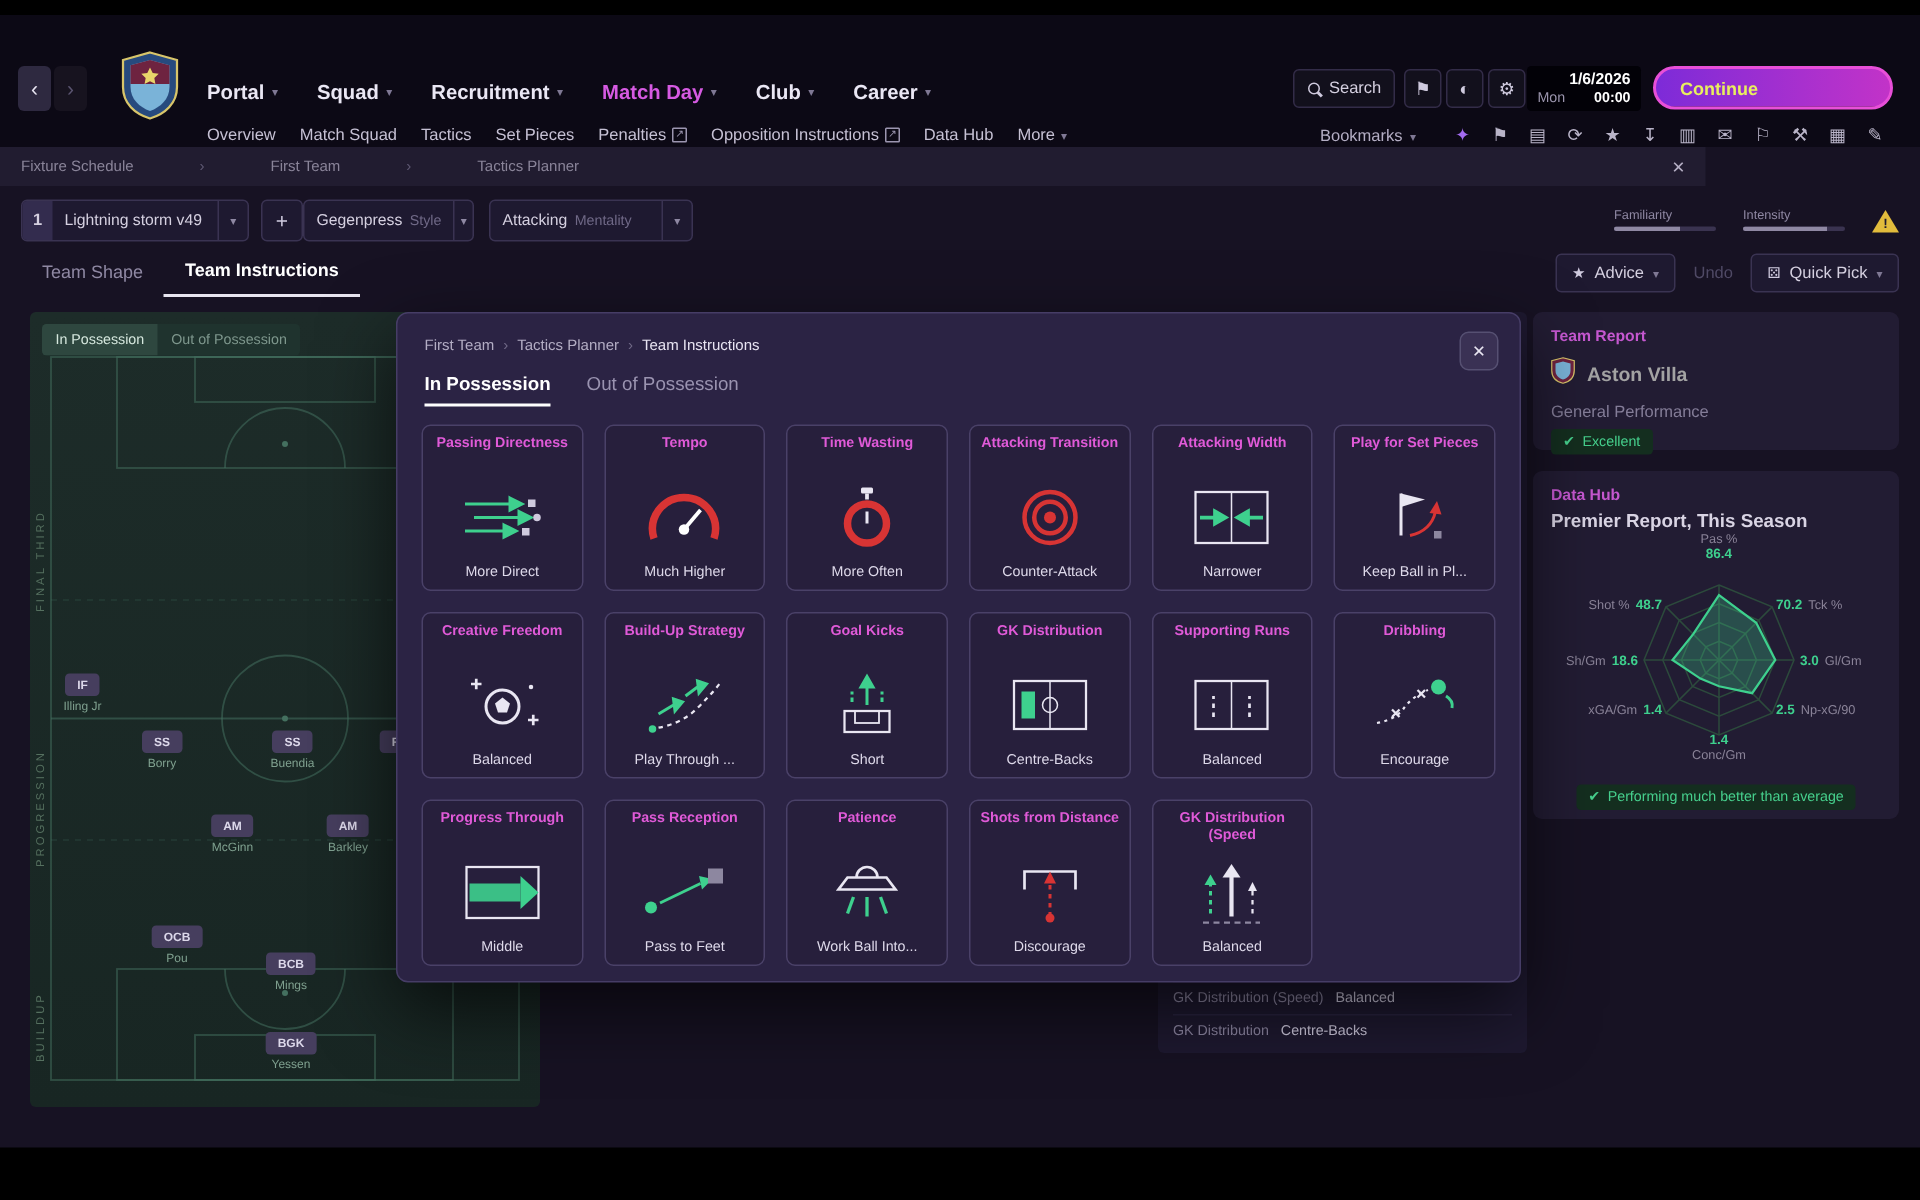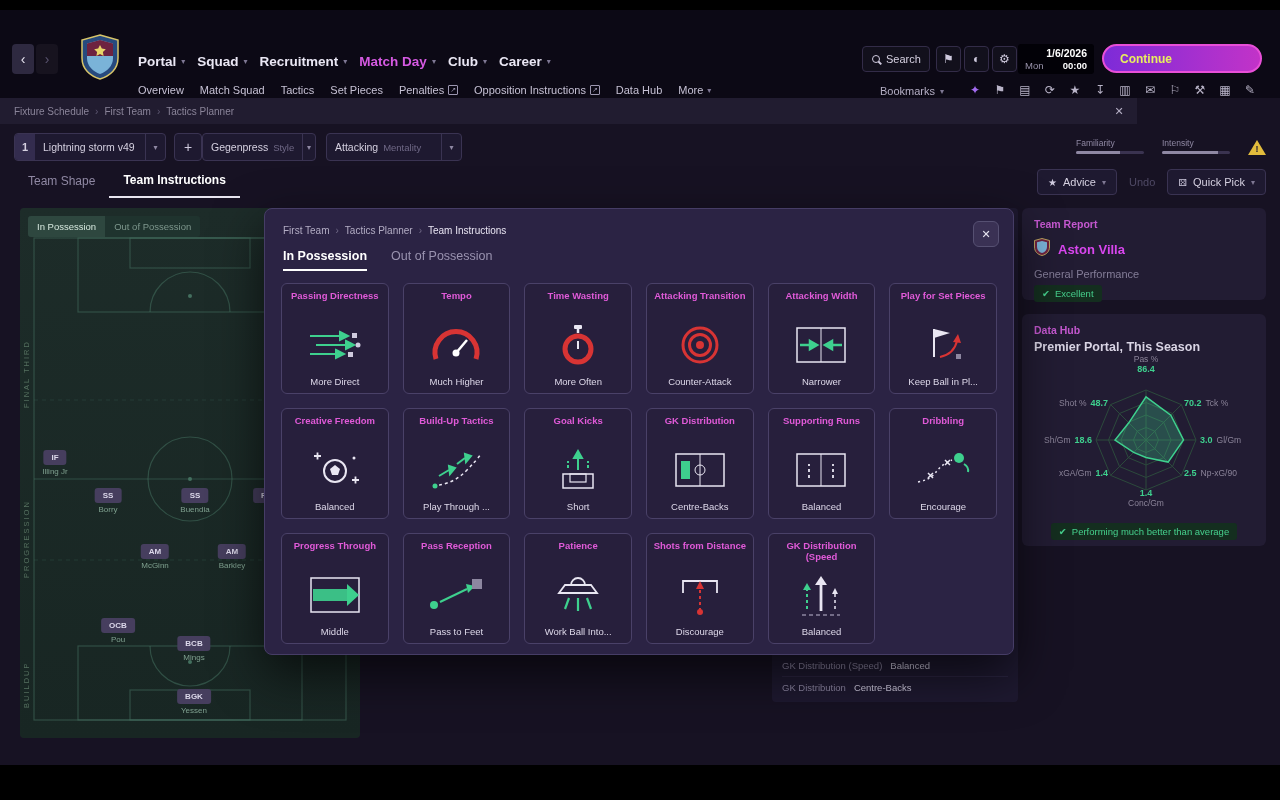--- a/index.html
+++ b/index.html
@@ -9,21 +9,21 @@
   .stage { position:relative; width:1280px; height:800px; background:#000; overflow:hidden; }
   .app { position:absolute; left:0; top:10px; width:1280px; height:755px; background:#171223; overflow:hidden; }
 
   
   .topbar { position:absolute; left:0; top:0; width:1280px; height:88px; background:#0c0915; }
   .nav-arrows { position:absolute; left:12px; top:34px; display:flex; gap:2px; }
   .nav-arrows .abtn { width:22px; height:30px; border-radius:4px; display:flex; align-items:center; justify-content:center; font-size:14px; }
   .abtn.back { background:#2e2940; color:#e9e6f2; }
   .abtn.fwd  { background:#17131f; color:#5a5470; }
   .crest { position:absolute; left:80px; top:24px; }
-  .mainnav { position:absolute; left:138px; top:44px; display:flex; gap:12px; }
+  .mainnav { position:absolute; left:138px; top:44px; display:flex; gap:26px; }
   .nav-item { display:flex; align-items:center; gap:5px; font-size:13.5px; font-weight:bold; color:#eae7f4; cursor:pointer; }
   .nav-item.active { color:#d65ae2; }
   .caret { font-size:8px; color:#7f7894; }
   .subnav { position:absolute; left:138px; top:74px; display:flex; gap:16px; align-items:center; }
   .subnav-item { display:flex; align-items:center; gap:4px; font-size:11px; color:#c6c1d4; cursor:pointer; }
   .ext { font-size:7px; color:#9c96b0; border:1px solid #9c96b0; border-radius:1px; padding:0 1px; line-height:8px; }
 
   .search-btn { position:absolute; left:862px; top:36px; width:68px; height:26px; background:#12101c; border:1px solid #332c48; border-radius:4px; display:flex; align-items:center; gap:6px; padding:0 9px; color:#d5d0e0; font-size:11px; }
   .lens { width:8px; height:8px; border:1.5px solid #cfcade; border-radius:50%; position:relative; flex:none; }
   .lens::after { content:""; position:absolute; width:4px; height:1.5px; background:#cfcade; transform:rotate(45deg); right:-3px; bottom:-1px; }
@@ -33,21 +33,21 @@
   .datebox .d1 { font-size:10.5px; font-weight:bold; color:#fff; text-align:right; }
   .datebox .d2 { display:flex; justify-content:space-between; font-size:9.5px; margin-top:1px; }
   .datebox .day { color:#9a94ac; } .datebox .time { color:#fff; font-weight:bold; }
   .continue-btn { position:absolute; left:1102px; top:34px; width:160px; height:29px; border-radius:15px; background:linear-gradient(90deg,#7d2bd8,#c233c8); border:2px solid #e84fd8; color:#e8ef5e; font-size:12px; font-weight:bold; display:flex; align-items:center; padding-left:16px; }
   .bookmarks { position:absolute; left:880px; top:75px; display:flex; align-items:center; gap:5px; font-size:11px; color:#b4aec4; }
   .quick-icons { position:absolute; left:968px; top:73px; display:flex; gap:11px; font-size:12px; color:#b9b4c8; }
   .qi { width:14px; text-align:center; }
   .qi.purple { color:#a36bf0; }
 
   
-  .crumbbar { position:absolute; left:0; top:88px; width:1137px; height:26px; background:#211c30; display:flex; align-items:center; padding:0 14px; }
+  .crumbbar { position:absolute; left:0; top:88px; width:1137px; height:26px; background:#211c30; display:flex; align-items:center; padding:0 14px;gap:38px; }
   .crumbbar .crumb { font-size:10px; color:#8a8499; }
   .crumbbar .sep { font-size:10px; color:#5e5872; margin:0 6px; }
   .crumb-close { position:absolute; right:8px; top:3px; width:20px; height:20px; display:flex; align-items:center; justify-content:center; color:#b5afc4; font-size:11px; }
 
   
   .tacticbar { position:absolute; left:14px; top:122px; right:14px; height:30px; display:flex; align-items:center; }
   .select { display:flex; align-items:center; height:28px; background:#1e1930; border:1px solid #3a3352; border-radius:4px; overflow:hidden; }
   .numbadge { width:20px; height:100%; background:#332c4e; color:#d5d0e0; font-size:11px; font-weight:bold; display:flex; align-items:center; justify-content:center; }
   .sel-text { padding:0 8px; font-size:10.5px; color:#d5d0e0; white-space:nowrap; }
   .sel-sub { font-size:9.5px; color:#6f6886; margin-left:2px; }
@@ -103,21 +103,21 @@
   .card-title { font-size:9.5px; font-weight:bold; color:#e05ad8; text-align:center; line-height:1.15; min-height:22px; }
   .card-icon { flex:1; display:flex; align-items:center; justify-content:center; }
   .card-icon svg { display:block; }
   .card-value { font-size:9.5px; color:#ded9ea; text-align:center; }
 
   
   .sidebar { position:absolute; left:1022px; top:198px; width:244px; z-index:1; }
   .panel { background:#221c33; border-radius:6px; padding:10px 12px; }
   .p-title { font-size:10.5px; font-weight:bold; color:#c558d0; }
   .tr-club { display:flex; align-items:center; gap:8px; margin-top:8px; }
-  .tr-club .club-name { font-size:13px; font-weight:bold; color:#d946ef; }
+  .tr-club .club-name { font-size:13px; font-weight:bold; color:#a3a3a3; }
   .tr-caption { margin-top:8px; font-size:11px; color:#847d98; }
   .green-badge { display:inline-flex; align-items:center; gap:5px; margin-top:5px; background:#142e1f; color:#46d08d; font-size:9.5px; padding:3px 8px; border-radius:3px; }
   .panel.data-hub { margin-top:14px; height:232px; }
   .dh-sub { margin-top:4px; font-size:12.5px; font-weight:bold; color:#d9d4e4; }
   .radar-wrap { position:relative; width:224px; height:158px; margin:2px auto 0; }
   .stat { position:absolute; font-size:8.5px; color:#8a8398; white-space:nowrap; display:flex; gap:4px; align-items:center; }
   .stat b { color:#3ed08e; font-size:9px; }
   .s-col { flex-direction:column; gap:0; align-items:center; }
   .s-top { left:50%; top:-2px; transform:translateX(-50%); }
   .s-bottom { left:50%; top:132px; transform:translateX(-50%); }
@@ -397,21 +397,21 @@
       </div>
       <div class="tr-caption">General Performance</div>
       <div class="green-badge">
         <span>✔</span>
         <span>Excellent</span>
       </div>
     </div>
 
     <div class="panel data-hub">
       <div class="p-title">Data Hub</div>
-      <div class="dh-sub">Premier Portal, This Season</div>
+      <div class="dh-sub">Premier Report, This Season</div>
 
       <div class="radar-wrap">
         <svg id="radar-svg" width="224" height="158" viewBox="0 0 224 158">
               <polygon fill="none" stroke="#2c4a3c" stroke-width="1" points="112.0,71.5 120.8,75.2 124.5,84.0 120.8,92.8 112.0,96.5 103.2,92.8 99.5,84.0 103.2,75.2"></polygon>
               <polygon fill="none" stroke="#2c4a3c" stroke-width="1" points="112.0,59.0 129.7,66.3 137.0,84.0 129.7,101.7 112.0,109.0 94.3,101.7 87.0,84.0 94.3,66.3"></polygon>
               <polygon fill="none" stroke="#2c4a3c" stroke-width="1" points="112.0,46.5 138.5,57.5 149.5,84.0 138.5,110.5 112.0,121.5 85.5,110.5 74.5,84.0 85.5,57.5"></polygon>
               <polygon fill="none" stroke="#2c4a3c" stroke-width="1" points="112.0,34.0 147.4,48.6 162.0,84.0 147.4,119.4 112.0,134.0 76.6,119.4 62.0,84.0 76.6,48.6"></polygon>
               <line x1="112" y1="84" x2="112.0" y2="34.0" stroke="#2c4a3c" stroke-width="1"></line>
               <line x1="112" y1="84" x2="147.4" y2="48.6" stroke="#2c4a3c" stroke-width="1"></line>
               <line x1="112" y1="84" x2="162.0" y2="84.0" stroke="#2c4a3c" stroke-width="1"></line>
@@ -579,21 +579,21 @@
             <polygon points="31,17 36,21 34,27 28,27 26,21" fill="#e9e6f2"></polygon>
             <path d="M10 8 h7 M13.5 4.5 v7" stroke="#e9e6f2" stroke-width="1.8"></path>
             <path d="M48 32 h7 M51.5 28.5 v7" stroke="#e9e6f2" stroke-width="1.8"></path>
             <circle cx="50" cy="10" r="1.5" fill="#e9e6f2"></circle>
           </svg>
         </div>
         <div class="card-value">Balanced</div>
       </div>
 
       <div class="card">
-        <div class="card-title">Build-Up Tactics</div>
+        <div class="card-title">Build-Up Strategy</div>
         <div class="card-icon">
           <svg width="62" height="44" viewBox="0 0 62 44">
             <path d="M8 38 Q28 36 40 24 T56 6" fill="none" stroke="#e9e6f2" stroke-width="1.5" stroke-dasharray="3 3"></path>
             <g stroke="#3ed08e" stroke-width="2" fill="#3ed08e">
               <line x1="14" y1="28" x2="24" y2="22"></line>
                   <polygon points="24,18 30,20 25,26"></polygon>
               <line x1="32" y1="16" x2="40" y2="10"></line>
                   <polygon points="40,6 46,8 41,14"></polygon>
             </g>
             <circle cx="10" cy="38" r="2.5" fill="#3ed08e"></circle>

